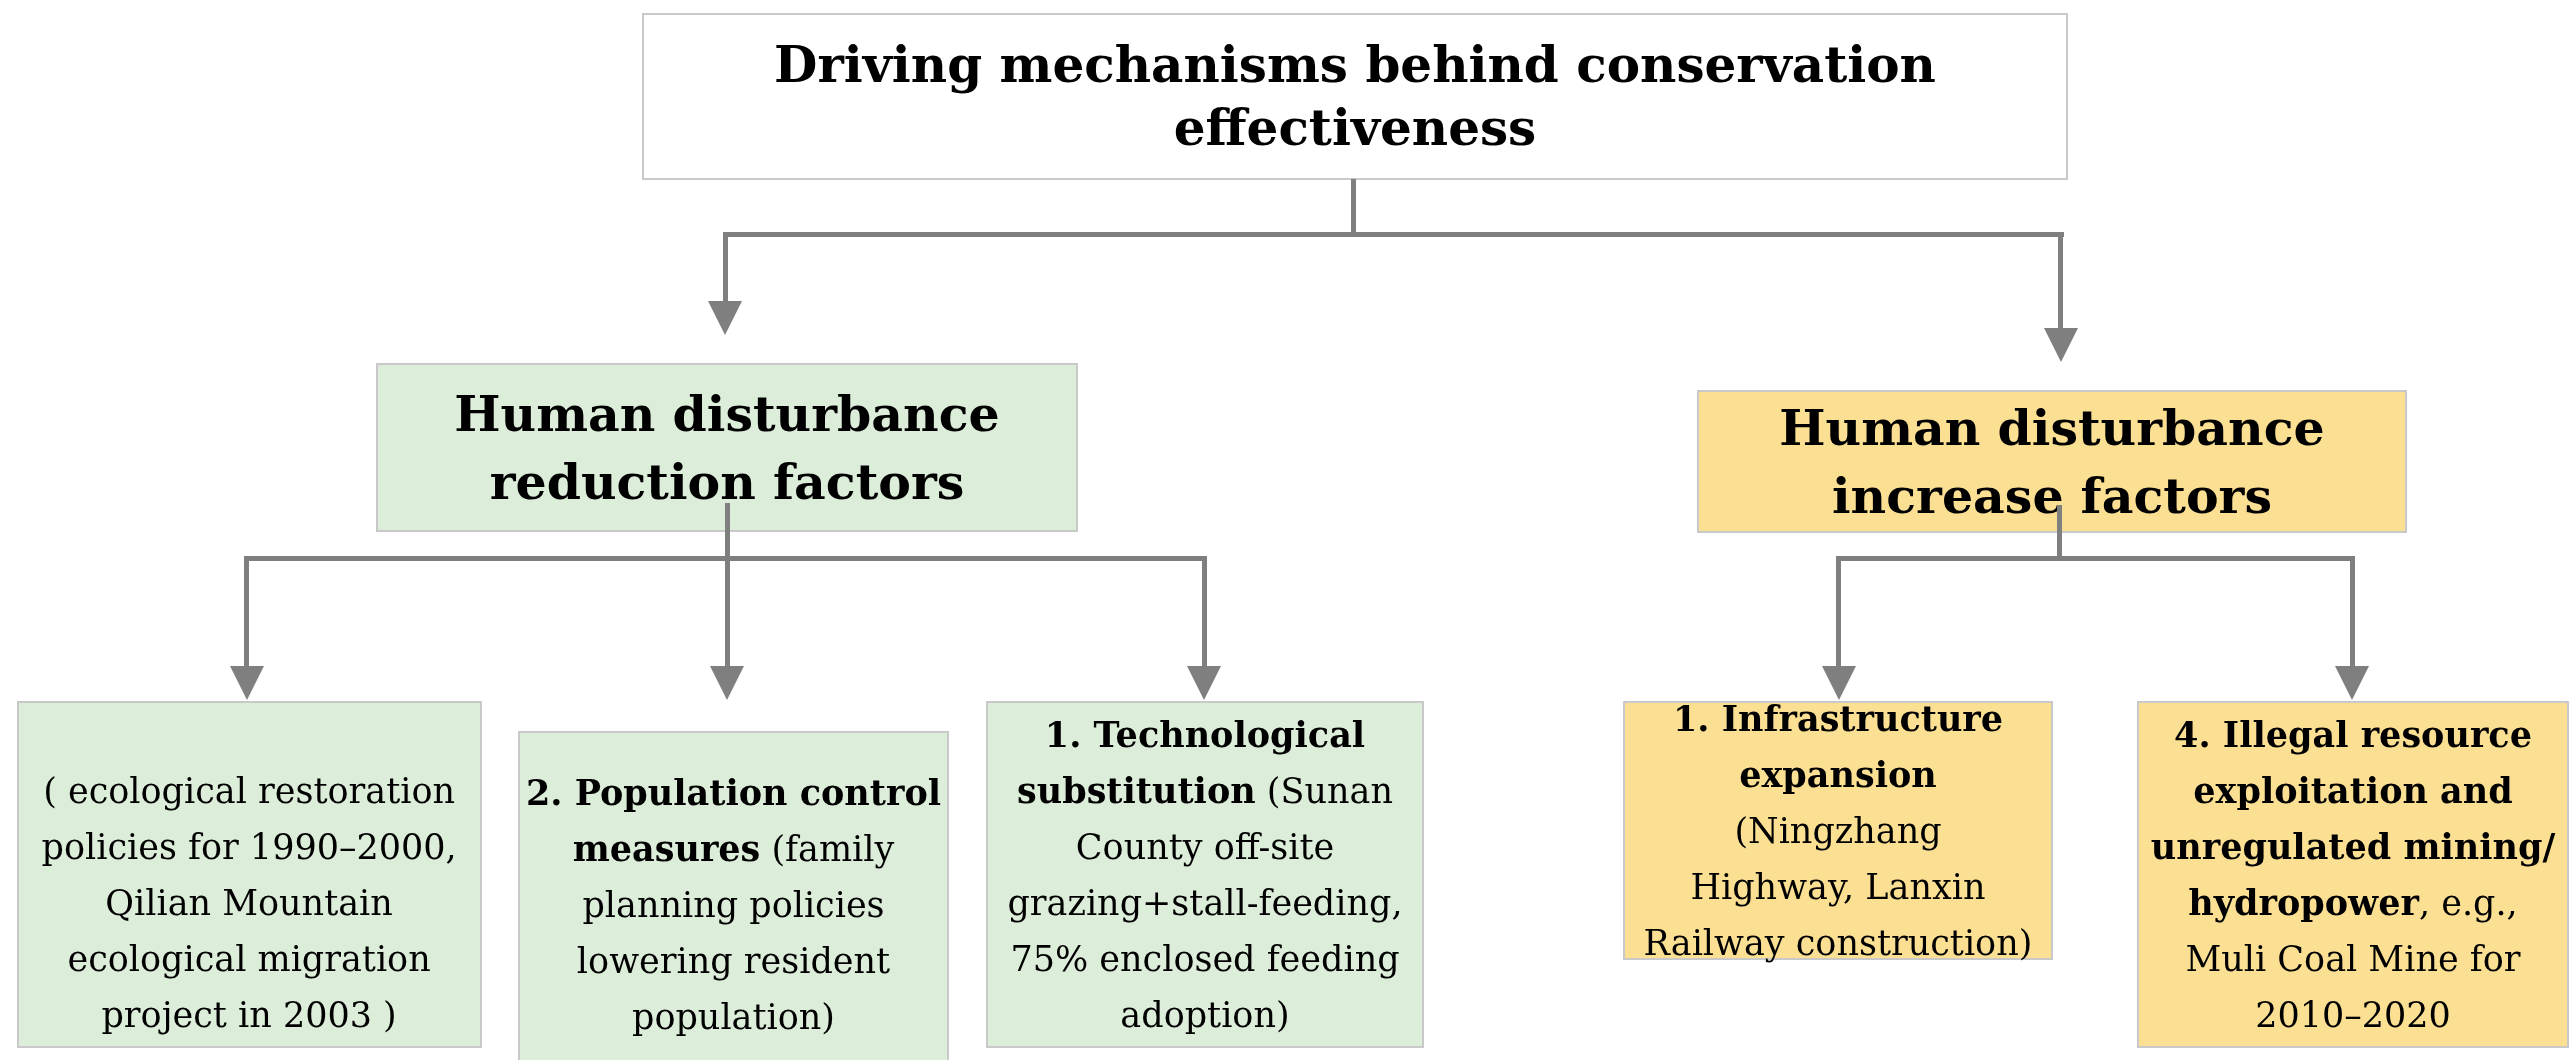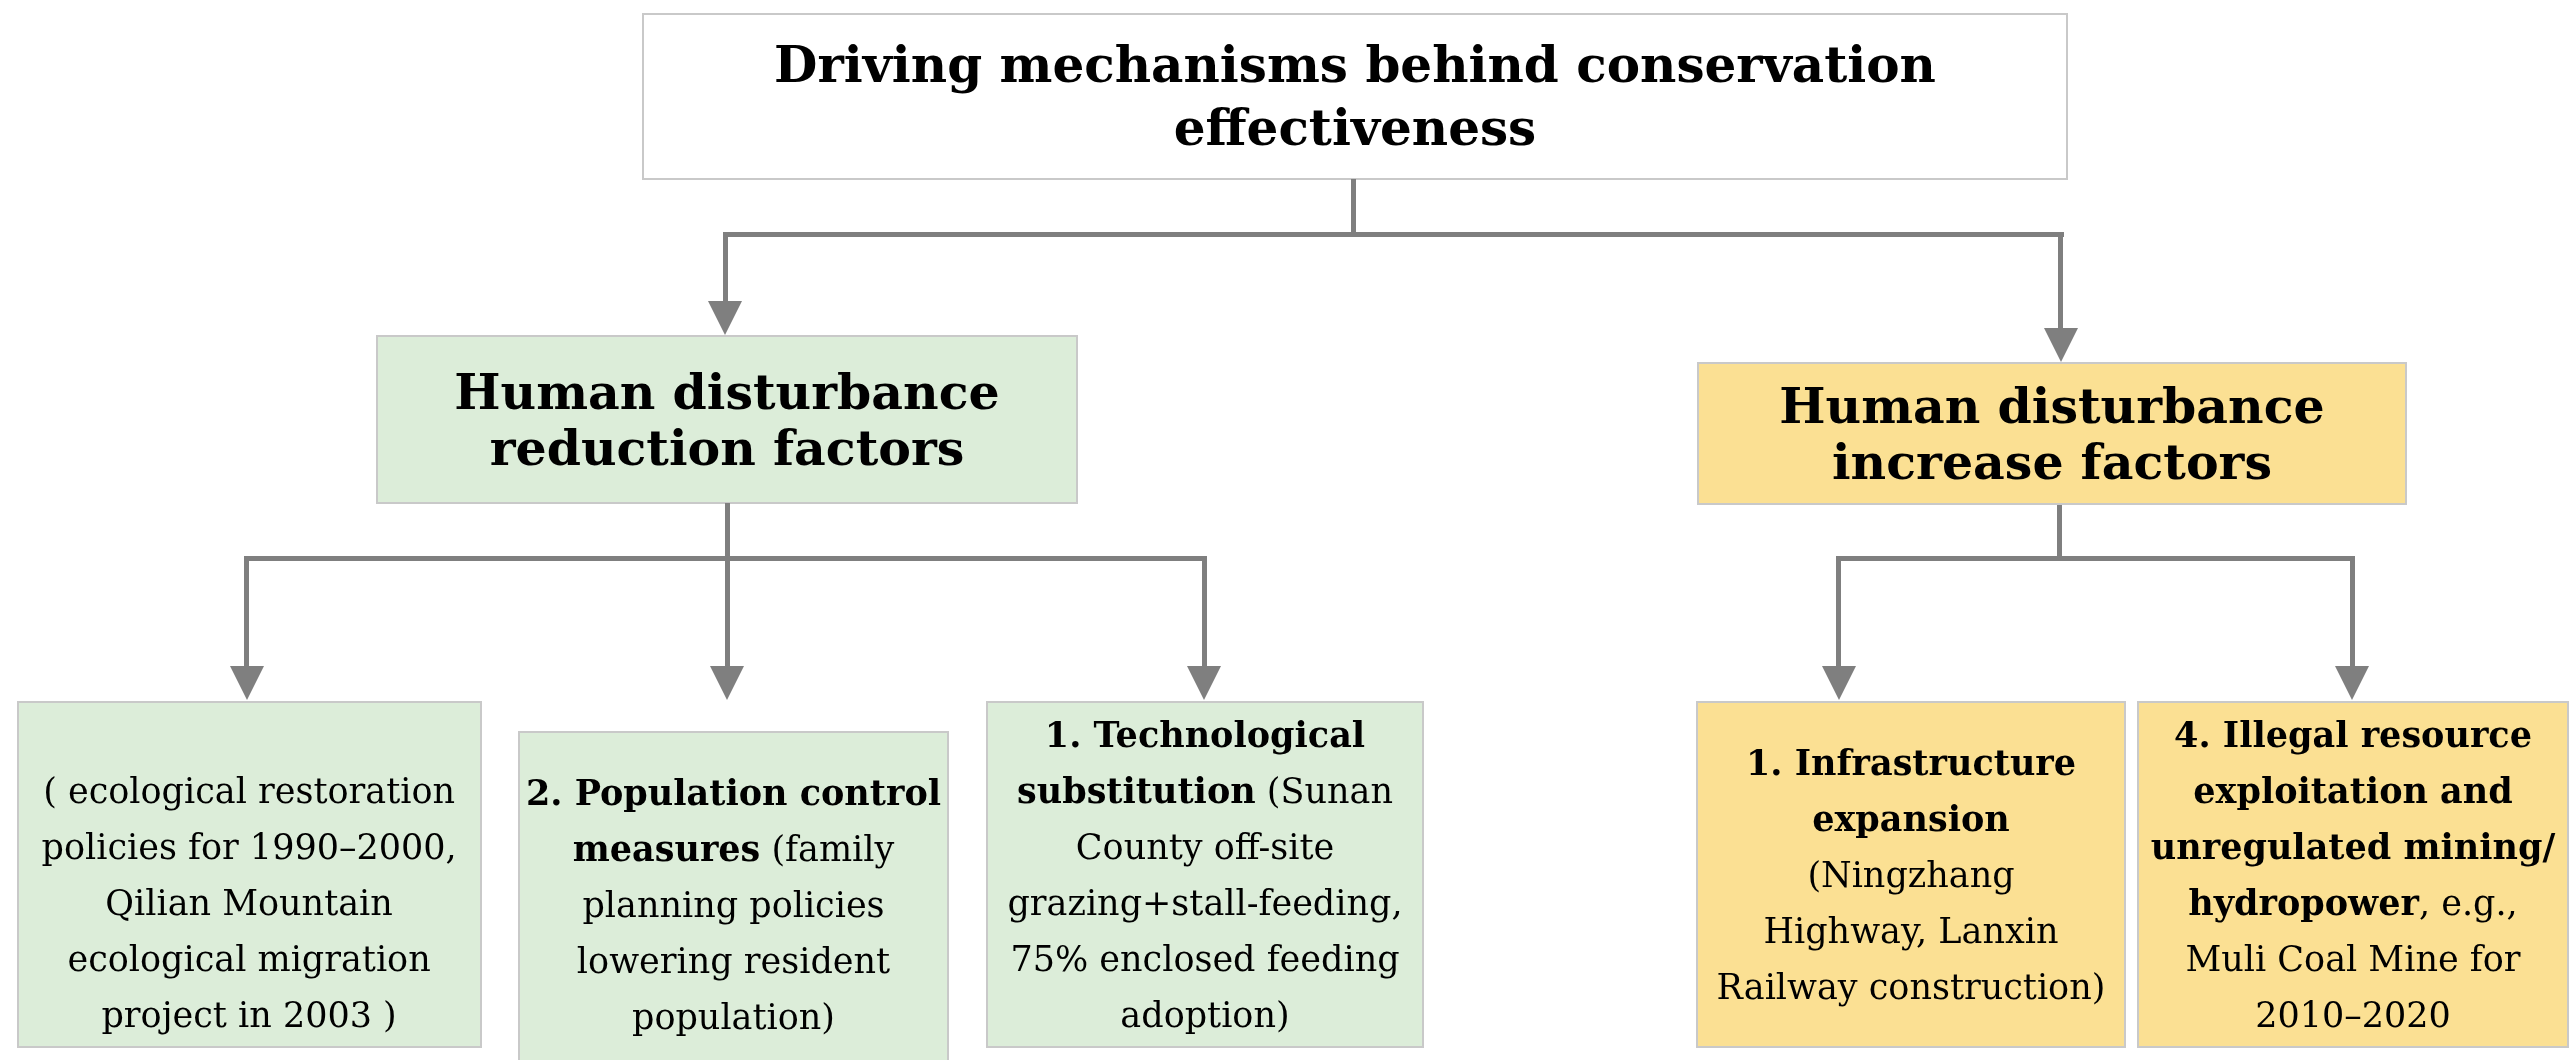--- a/index.html
+++ b/index.html
@@ -20,21 +20,21 @@
   }
   .box .txt {
     width: 100%;
     text-align: center;
     white-space: pre-line;
   }
   .white  { background: #ffffff; }
   .green  { background: var(--green, #dcedd9); }
   .yellow { background: var(--yellow, #fbe093); }
   .title-box   { font-size: 50px; font-weight: bold; line-height: 1.25; }
-  .level2-box  { font-size: 49px; font-weight: bold; line-height: 56px; }
+  .level2-box  { font-size: 49px; font-weight: bold; line-height: 68px; margin-top: 28px; }
   .level3-box  { font-size: 35px; line-height: 56px; }
   .b { font-weight: bold; }
   .vline, .hline {
     position: absolute;
     background: var(--line, #7f7f7f);
   }
   .arrowhead {
     position: absolute;
     width: 0;
     height: 0;
@@ -104,21 +104,21 @@
 
   <div class="box green level3-box" style="left:986px; top:701px; width:438px; height:347px;">
     <div class="txt"><span class="b">1. Technological
 substitution</span><span> (Sunan
 County off-site
 grazing+stall-feeding,
 75% enclosed feeding
 adoption)</span></div>
   </div>
 
-  <div class="box yellow level3-box" style="left:1696px; top:701px; width:430px; height:347px;">
+  <div class="box yellow level3-box" style="left:1623px; top:701px; width:430px; height:259px;">
     <div class="txt"><span class="b">1. Infrastructure
 expansion</span><span>
 (Ningzhang
 Highway, Lanxin
 Railway construction)</span></div>
   </div>
 
   <div class="box yellow level3-box" style="left:2137px; top:701px; width:432px; height:347px;">
     <div class="txt"><span class="b">4. Illegal resource
 exploitation and

